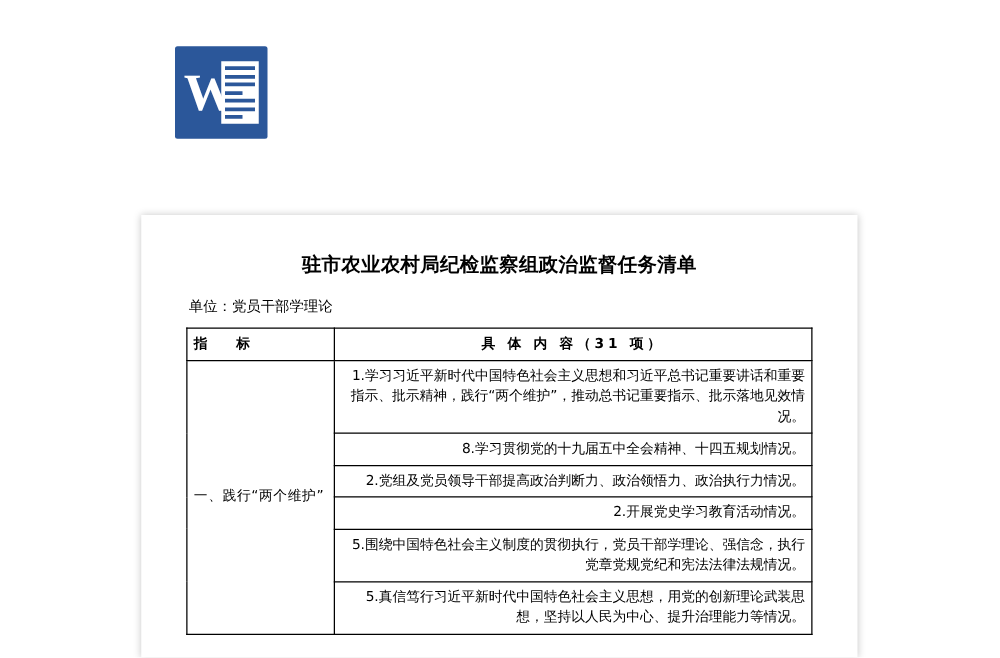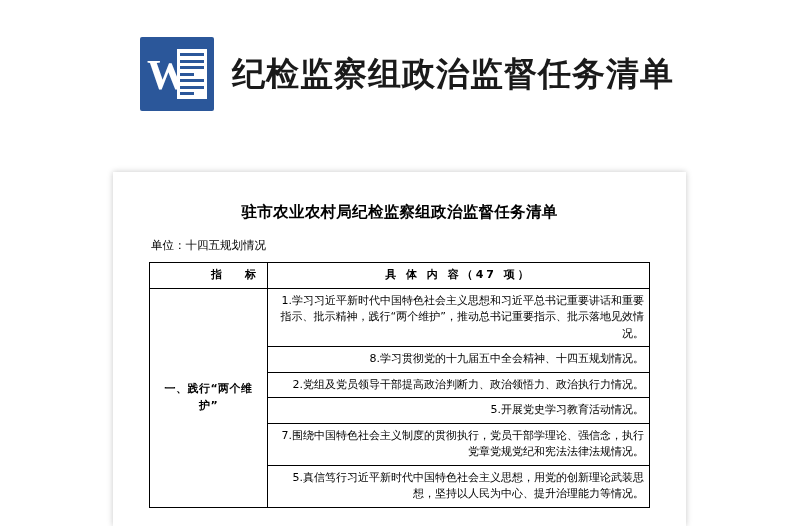--- a/index.html
+++ b/index.html
@@ -127,33 +127,32 @@
   table.task-table th {
     border: 1px solid #000000;
     vertical-align: middle;
     padding: 4px 5px;
     font-size: 11px;
     color: #000000;
     line-height: 1.5;
   }
   th.col-index {
     width: 118px;
-    text-align: right;
+    text-align: left;
     font-weight: bold;
     letter-spacing: 6px;
     padding-left: 10px;
   }
   th.col-content {
     text-align: center;
     font-weight: bold;
     letter-spacing: 3px;
   }
   td.cat-cell {
-    text-align: center;
-    font-weight: bold;
+    font-weight: normal;
     font-size: 11.5px;
     letter-spacing: 0.5px;
   }
   td.item-cell {
     text-align: right;
     font-size: 11px;
     line-height: 1.55;
     letter-spacing: 0px;
   }
 </style>
@@ -168,55 +167,54 @@
       <span class="doc-lines">
         <i></i>
           <i></i>
           <i></i>
           <i class="short"></i>
           <i></i>
           <i></i>
           <i class="short"></i>
       </span>
     </div>
-    <div class="header-title">纪检监察组政治监督任务清单</div>
   </div>
 
   <div class="doc-page">
     <div class="doc-inner">
       <div class="doc-title">驻市农业农村局纪检监察组政治监督任务清单</div>
-      <div class="doc-unit">单位：十四五规划情况</div>
+      <div class="doc-unit">单位：党员干部学理论</div>
 
       <table class="task-table">
         <colgroup>
           <col style="width:118px">
           <col>
         </colgroup>
         <thead>
           <tr>
             <th class="col-index">指　标</th>
-            <th class="col-content">具  体  内  容（47 项）</th>
+            <th class="col-content">具  体  内  容（31 项）</th>
           </tr>
         </thead>
         <tbody>
           <tr>
             <td class="cat-cell" rowspan="6">一、践行“两个维护”</td>
             <td class="item-cell">1.学习习近平新时代中国特色社会主义思想和习近平总书记重要讲话和重要指示、批示精神，践行“两个维护”，推动总书记重要指示、批示落地见效情况。</td>
           </tr>
           <tr>
             <td class="item-cell">8.学习贯彻党的十九届五中全会精神、十四五规划情况。</td>
           </tr>
           <tr>
             <td class="item-cell">2.党组及党员领导干部提高政治判断力、政治领悟力、政治执行力情况。</td>
           </tr>
           <tr>
-            <td class="item-cell">5.开展党史学习教育活动情况。</td>
-          </tr>
-          <tr>
-            <td class="item-cell">7.围绕中国特色社会主义制度的贯彻执行，党员干部学理论、强信念，执行党章党规党纪和宪法法律法规情况。</td>
+            <td class="item-cell">2.开展党史学习教育活动情况。</td>
+          </tr>
+          <tr>
+            <td class="item-cell">5.围绕中国特色社会主义制度的贯彻执行，党员干部学理论、强信念，执行党章党规党纪和宪法法律法规情况。</td>
           </tr>
           <tr>
             <td class="item-cell">5.真信笃行习近平新时代中国特色社会主义思想，用党的创新理论武装思想，坚持以人民为中心、提升治理能力等情况。</td>
           </tr>
         </tbody>
       </table>
     </div>
   </div>
 
 </div>

